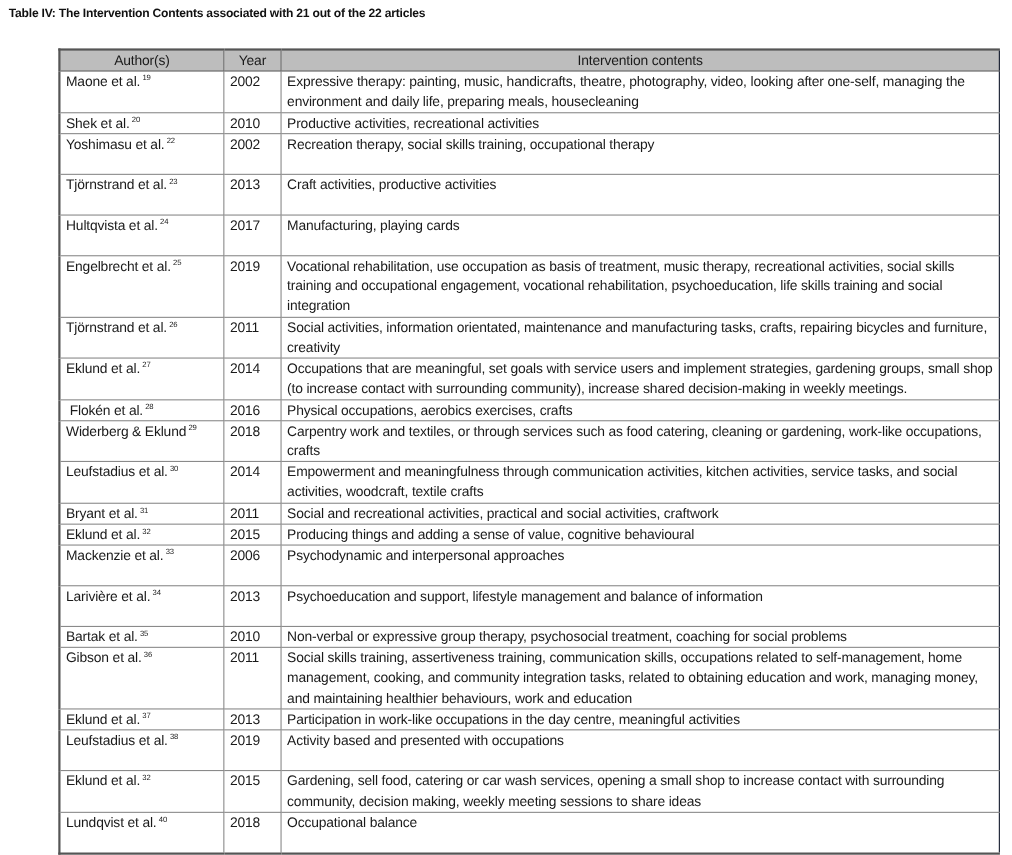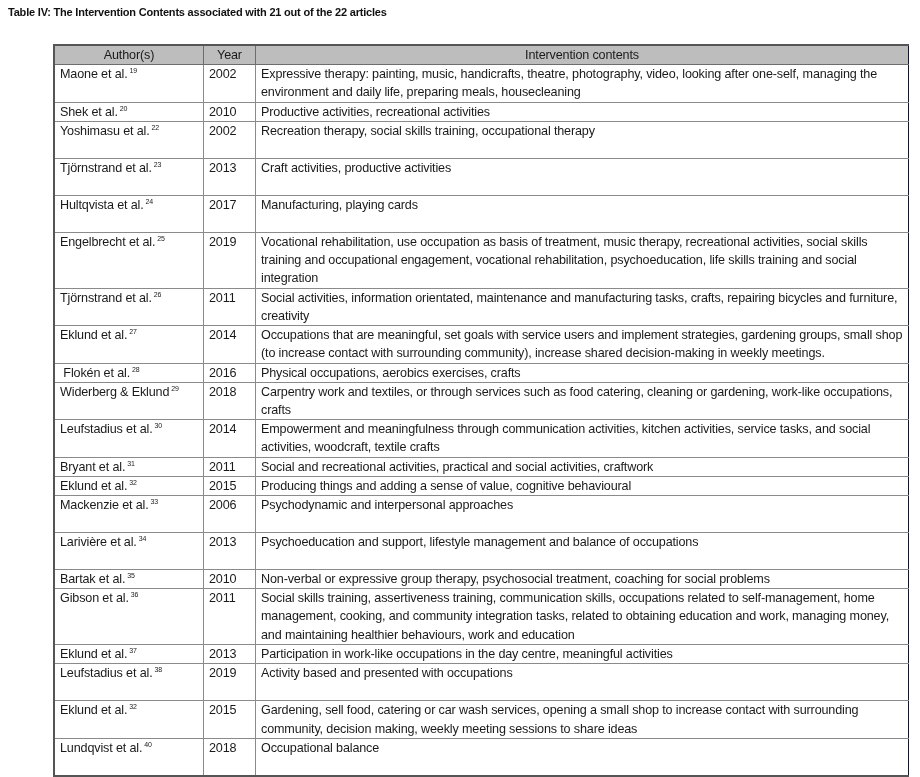--- a/index.html
+++ b/index.html
@@ -98,21 +98,21 @@
       <td>Producing things and adding a sense of value, cognitive behavioural</td>
     </tr>
     <tr class="h2">
       <td><span>Mackenzie et al.</span><sup>33</sup></td>
       <td>2006</td>
       <td>Psychodynamic and interpersonal approaches</td>
     </tr>
     <tr class="h2">
       <td><span>Larivière et al.</span><sup>34</sup></td>
       <td>2013</td>
-      <td>Psychoeducation and support, lifestyle management and balance of occupations</td>
+      <td>Psychoeducation and support, lifestyle management and balance of information</td>
     </tr>
     <tr class="h1">
       <td><span>Bartak et al.</span><sup>35</sup></td>
       <td>2010</td>
       <td>Non-verbal or expressive group therapy, psychosocial treatment, coaching for social problems</td>
     </tr>
     <tr class="h3">
       <td><span>Gibson et al.</span><sup>36</sup></td>
       <td>2011</td>
       <td>Social skills training, assertiveness training, communication skills, occupations related to self-management, home management, cooking, and community integration tasks, related to obtaining education and work, managing money, and maintaining healthier behaviours, work and education</td>

